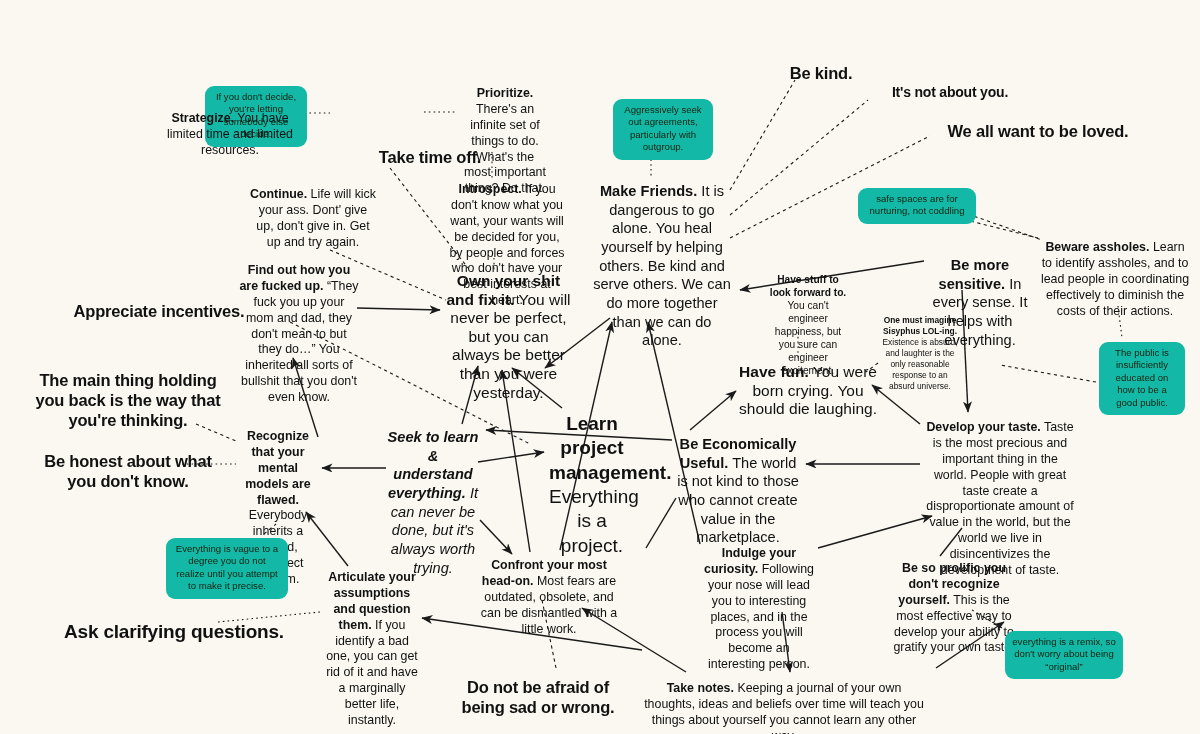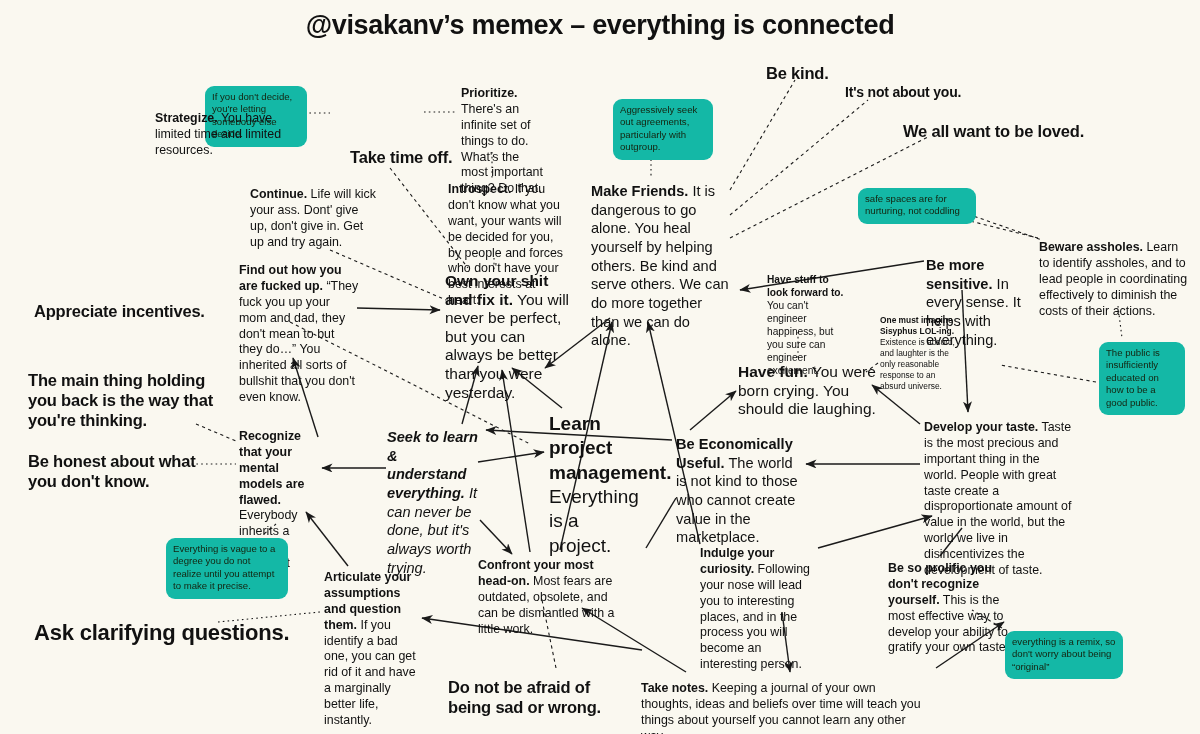--- a/index.html
+++ b/index.html
@@ -12,21 +12,21 @@
     position:relative;
   }
   #canvas{position:relative;width:1200px;height:734px;}
   #edges{position:absolute;left:0;top:0;width:1200px;height:734px;pointer-events:none;}
 
   .title{
     position:absolute;left:0;top:10px;width:1200px;text-align:center;
     font-size:27px;font-weight:bold;letter-spacing:-0.3px;
   }
 
-  .node{position:absolute;}
+  .node{position:absolute;text-align:center;}
 
   
   .big{font-weight:bold;font-size:16.5px;line-height:1.22;letter-spacing:-0.2px;}
 
   
   .note{font-size:12.4px;line-height:1.28;}
   .note b{font-weight:bold;}
 
   
   .tiny{font-size:8.4px;line-height:1.3;}
@@ -95,21 +95,20 @@
         <line x1="556" y1="668" x2="542" y2="600" stroke="#1a1a1a" stroke-width="1.1" stroke-dasharray="3.2 3.4"></line>
         <line x1="642" y1="650" x2="422" y2="618" stroke="#1a1a1a" stroke-width="1.4" marker-end="url(#arrow)"></line>
         <line x1="218" y1="622" x2="320" y2="612" stroke="#1a1a1a" stroke-width="1.1" stroke-dasharray="1.6 3.2"></line>
         <line x1="264" y1="534" x2="276" y2="524" stroke="#1a1a1a" stroke-width="1.1" stroke-dasharray="3.2 3.4"></line>
         <line x1="348" y1="566" x2="306" y2="512" stroke="#1a1a1a" stroke-width="1.4" marker-end="url(#arrow)"></line>
         <line x1="480" y1="520" x2="512" y2="554" stroke="#1a1a1a" stroke-width="1.4" marker-end="url(#arrow)"></line>
         <line x1="672" y1="440" x2="486" y2="430" stroke="#1a1a1a" stroke-width="1.4" marker-end="url(#arrow)"></line>
       </g>
   </svg>
 
-  <div class="title">@visakanv’s memex – everything is connected</div>
 
   <div id="node-layer">
       <div class="node sticky" style="left: 205px; top: 86px; width: 88px; font-size: 9.6px;">If you don't decide, you're letting somebody else decide.</div>
       <div class="node note" style="left: 155px; top: 95px; width: 150px; font-size: 12.4px; margin-top: 16px;"><b>Strategize.</b><span> You have limited time and limited resources.</span></div>
       <div class="node note" style="left: 461px; top: 86px; width: 88px; font-size: 12.4px;"><b>Prioritize.</b><span> There's an infinite set of things to do. What's the most important thing? Do that.</span></div>
       <div class="node big" style="left: 308px; top: 147px; width: 160px; font-size: 16.5px; margin-left: 42px;">Take time off.</div>
       <div class="node note" style="left: 250px; top: 187px; width: 126px; font-size: 12.4px;"><b>Continue.</b><span> Life will kick your ass. Dont' give up, don't give in. Get up and try again.</span></div>
       <div class="node note" style="left: 448px; top: 182px; width: 118px; font-size: 12.4px;"><b>Introspect.</b><span> If you don't know what you want, your wants will be decided for you, by people and forces who don't have your best interests at heart.</span></div>
       <div class="node big" style="left: 766px; top: 63px; width: 110px; font-size: 16.5px;">Be kind.</div>
       <div class="node big" style="left: 845px; top: 84px; width: 210px; font-size: 14px;">It's not about you.</div>
@@ -128,21 +127,21 @@
       <div class="node big" style="left: 28px; top: 370px; width: 200px; font-size: 16.5px;">The main thing holding you back is the way that you're thinking.</div>
       <div class="node big" style="left: 28px; top: 451px; width: 200px; font-size: 16.5px;">Be honest about what you don't know.</div>
       <div class="node " style="left: 738px; top: 363px; width: 140px; font-size: 15.5px; line-height: 1.2;"><b>Have fun.</b><span> You were born crying. You should die laughing.</span></div>
       <div class="node note" style="left: 549px; top: 412px; width: 86px; font-size: 19px;"><b>Learn project management.</b><span> Everything is a project.</span></div>
       <div class="node note" style="left: 676px; top: 435px; width: 124px; font-size: 14.6px;"><b>Be Economically Useful.</b><span> The world is not kind to those who cannot create value in the marketplace.</span></div>
       <div class="node note" style="left: 924px; top: 420px; width: 152px; font-size: 12.4px;"><b>Develop your taste.</b><span> Taste is the most precious and important thing in the world. People with great taste create a disproportionate amount of value in the world, but the world we live in disincentivizes the development of taste.</span></div>
       <div class="node note" style="left: 239px; top: 429px; width: 78px; font-size: 12.4px;"><b>Recognize that your mental models are flawed.</b><span> Everybody inherits a flawed, imperfect system.</span></div>
       <div class="node note" style="left: 387px; top: 428px; width: 92px; font-size: 14.6px; font-style: italic;"><b>Seek to learn &amp; understand everything.</b><span> It can never be done, but it's always worth trying.</span></div>
       <div class="node sticky" style="left: 166px; top: 538px; width: 108px; font-size: 9.6px;">Everything is vague to a degree you do not realize until you attempt to make it precise.</div>
       <div class="node note" style="left: 324px; top: 570px; width: 96px; font-size: 12.4px;"><b>Articulate your assumptions and question them.</b><span> If you identify a bad one, you can get rid of it and have a marginally better life, instantly.</span></div>
-      <div class="node big" style="left: 34px; top: 620px; width: 280px; font-size: 22px;">Ask clarifying questions.</div>
+      <div class="node big" style="left: 34px; top: 620px; width: 280px; font-size: 19px;">Ask clarifying questions.</div>
       <div class="node note" style="left: 478px; top: 558px; width: 142px; font-size: 12.4px;"><b>Confront your most head-on.</b><span> Most fears are outdated, obsolete, and can be dismantled with a little work.</span></div>
       <div class="node note" style="left: 700px; top: 546px; width: 118px; font-size: 12.4px;"><b>Indulge your curiosity.</b><span> Following your nose will lead you to interesting places, and in the process you will become an interesting person.</span></div>
       <div class="node note" style="left: 888px; top: 561px; width: 132px; font-size: 12.4px;"><b>Be so prolific you don't recognize yourself.</b><span> This is the most effective way to develop your ability to gratify your own taste.</span></div>
       <div class="node sticky" style="left: 1005px; top: 631px; width: 104px; font-size: 9.6px;">everything is a remix, so don't worry about being “original”</div>
       <div class="node big" style="left: 448px; top: 677px; width: 180px; font-size: 16.5px;">Do not be afraid of being sad or wrong.</div>
       <div class="node note" style="left: 641px; top: 681px; width: 286px; font-size: 12.4px;"><b>Take notes.</b><span> Keeping a journal of your own thoughts, ideas and beliefs over time will teach you things about yourself you cannot learn any other way.</span></div>
     </div>
 
 </div>
 

